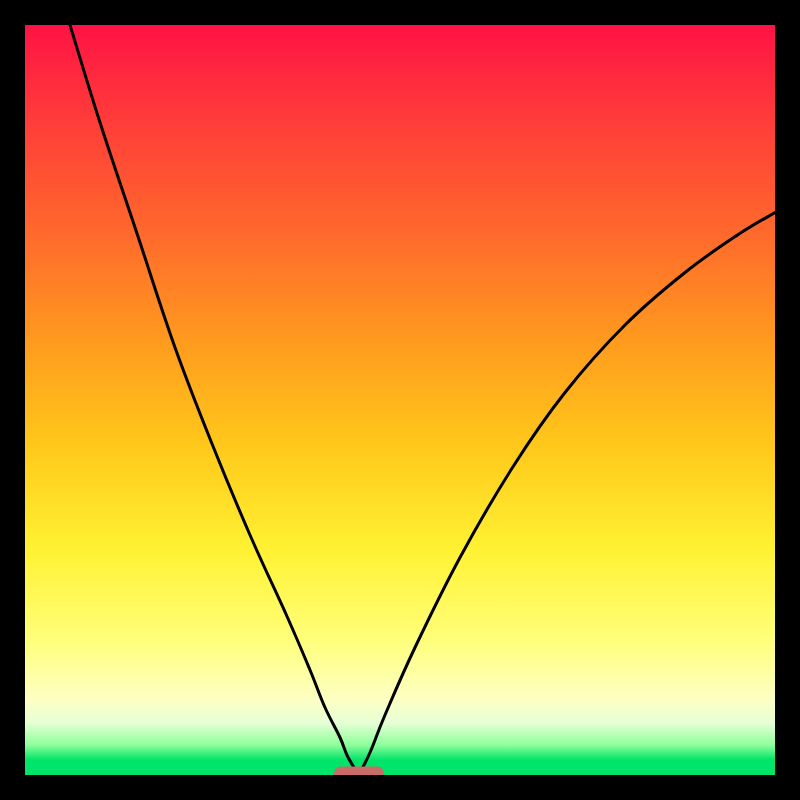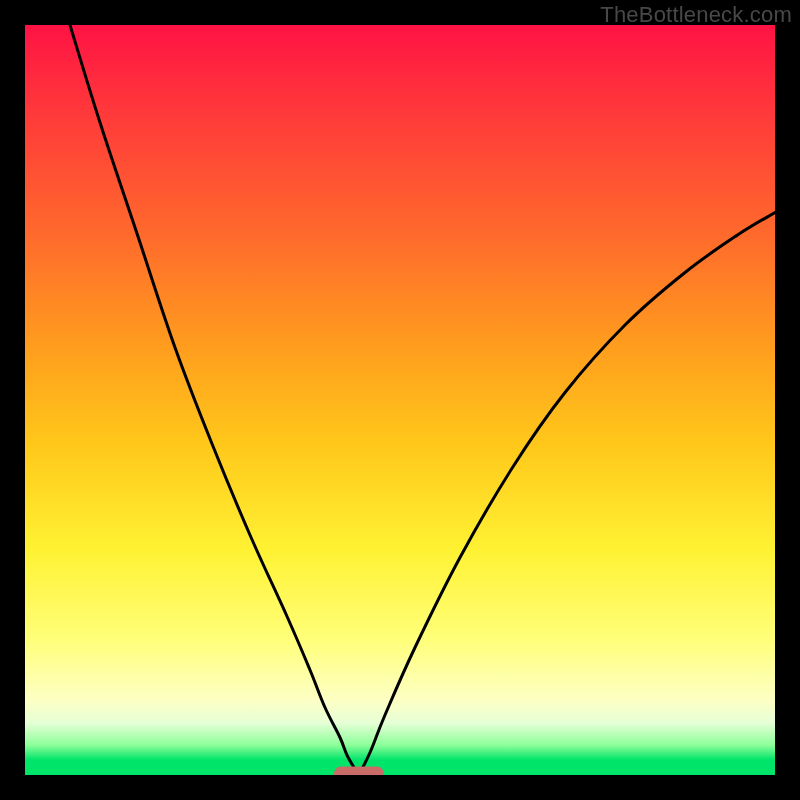--- a/index.html
+++ b/index.html
@@ -68,21 +68,20 @@
     font-weight: 500;
     letter-spacing: 0.2px;
     user-select: none;
   }
 </style>
 </head>
 <body>
 
 <div class="frame">
 
-  <div class="watermark">TheBottleneck.com</div>
 
   <div class="plot">
     <div class="gradient"></div>
 
     <svg class="curve" viewBox="0 0 750 750" preserveAspectRatio="none">
       <path id="curve-path" fill="none" stroke="#000" stroke-width="3" stroke-linecap="round" stroke-linejoin="round" d="M 45 0 C 50.4 17.55, 62.85 59.7, 75 97.5 C 87.15 135.3, 99 169.5, 112.5 210 C 126 250.5, 136.5 284.70000000000005, 150 322.50000000000006 C 163.5 360.30000000000007, 174 386.25, 187.5 420 C 201 453.75, 211.5 478.95, 225 510 C 238.5 541.05, 251.7 568.2, 262.5 592.5 C 273.3 616.8, 278.25 628.8, 285 645 C 291.75 661.2, 294.6 670.35, 300 682.5 C 305.4 694.65, 310.95 703.725, 315 712.5 C 319.05 721.275, 319.125 724.5, 322.5 731.25 C 325.875 738, 331.725 746.625, 333.75 750 C 335.775 753.375, 331.725 754.05, 333.75 750 C 335.775 745.95, 340.275 738.3, 345 727.5 C 349.725 716.7, 351.9 708.9, 360 690 C 368.1 671.1, 376.5 650.85, 390 622.5 C 403.5 594.15, 417.44999999999993 564.9, 434.99999999999994 532.5 C 452.54999999999995 500.1, 468.59999999999997 472.2, 487.5 442.5 C 506.40000000000003 412.8, 519.75 393.15, 540 367.5 C 560.25 341.85, 578.4 321.6, 600 300 C 621.6 278.4, 639.75 263.69999999999993, 660 247.49999999999994 C 680.25 231.29999999999995, 696.3 220.79999999999998, 712.5 210 C 728.7 199.20000000000002, 743.25 191.55, 750 187.5"></path>
     </svg>
 
     <div class="marker" id="opt-marker" style="left: 333.75px;"></div>
   </div>

